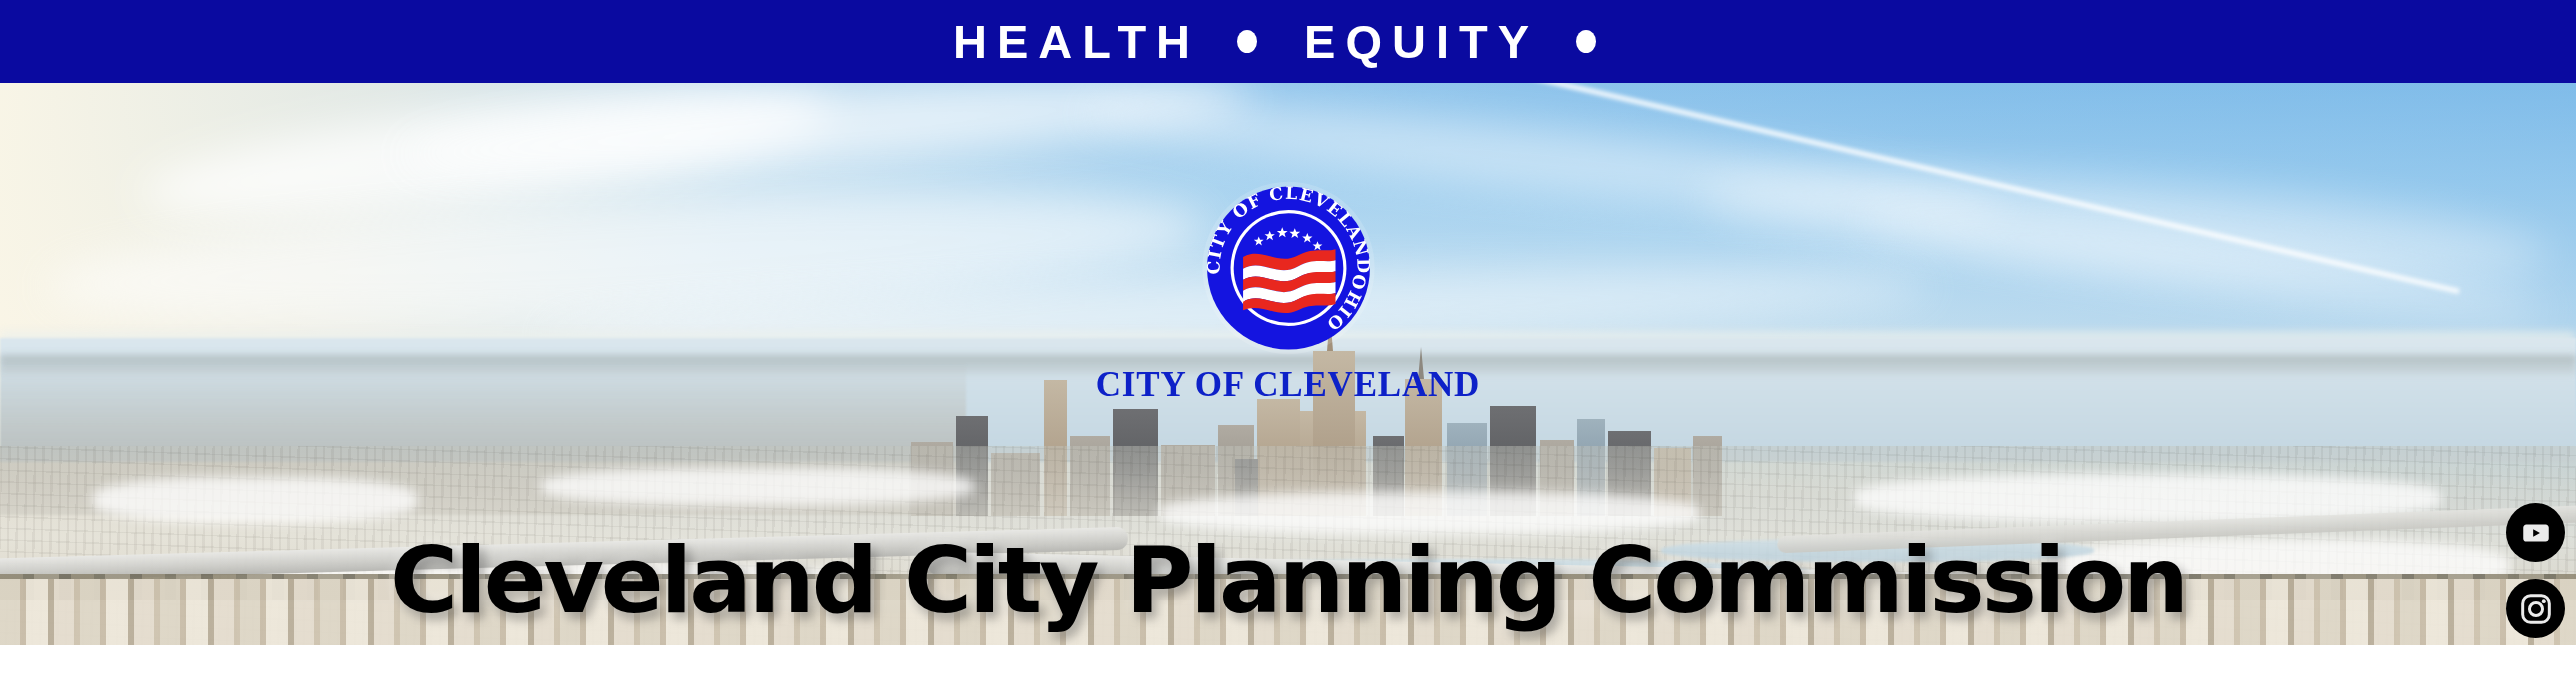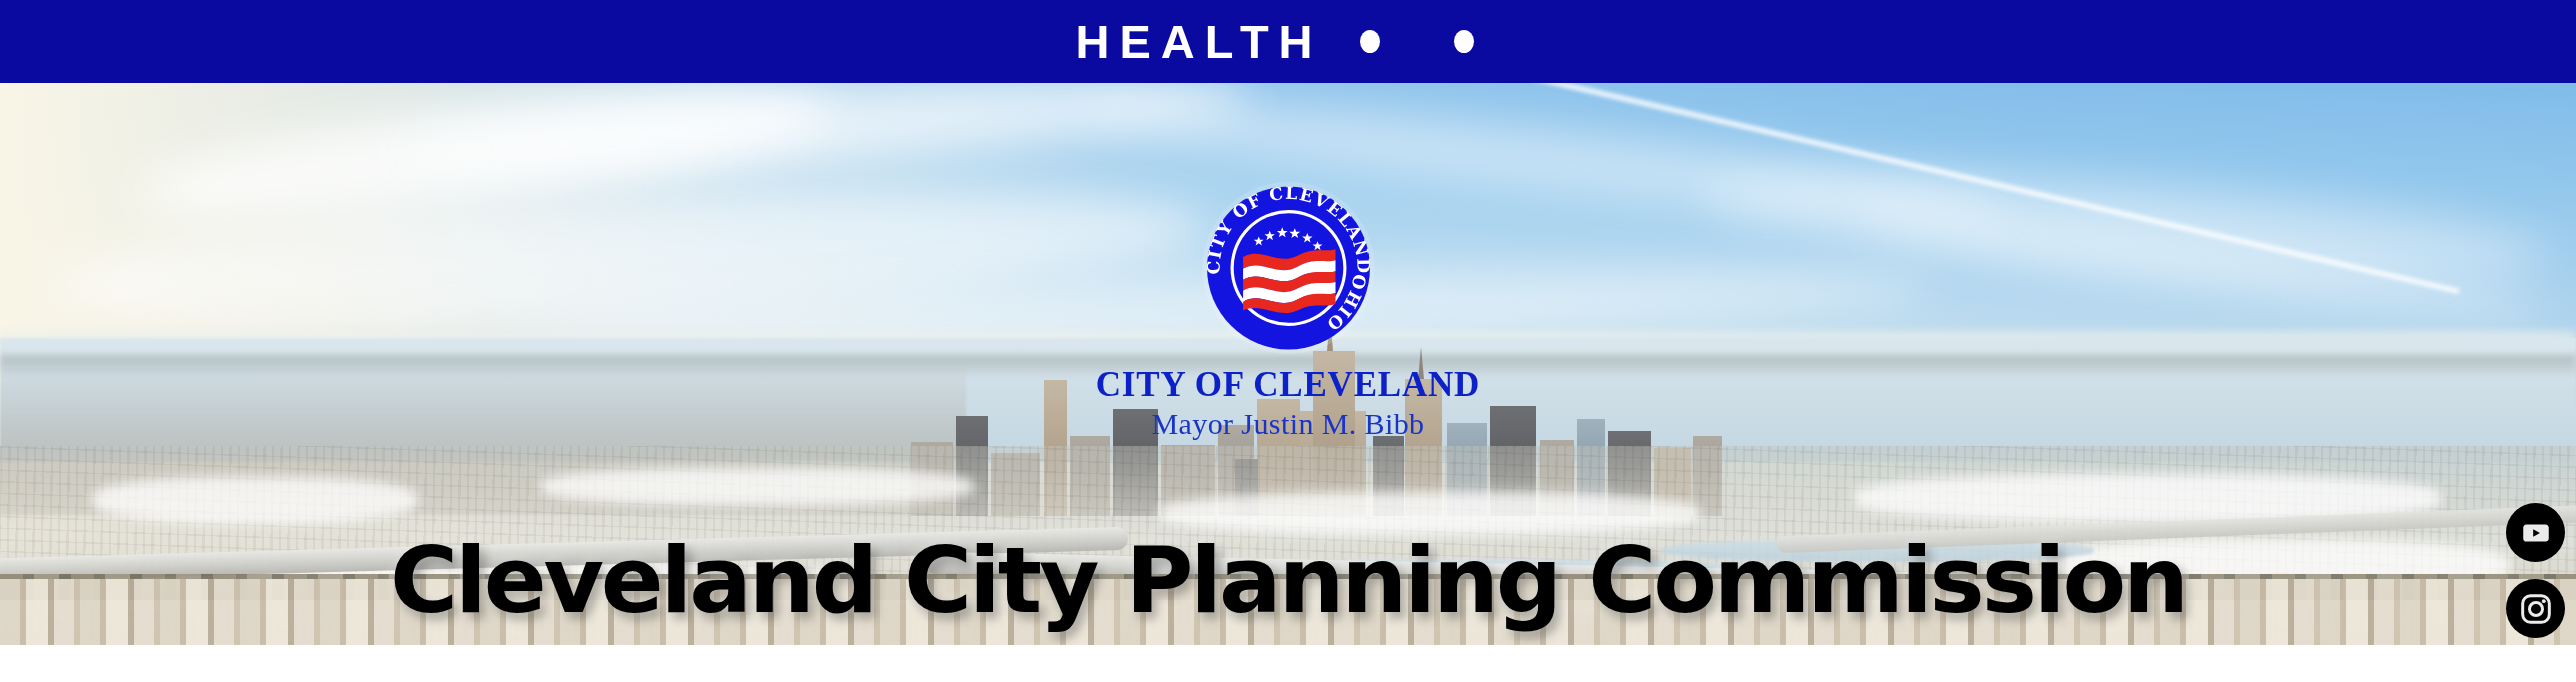--- a/index.html
+++ b/index.html
@@ -233,20 +233,21 @@
 </style>
 </head>
 <body>
 
 <div class="page">
 
   <div class="topbar">
     <div class="topbar-inner">
       <span class="topbar-word">HEALTH</span>
       <span class="topbar-dot"></span>
+      <span class="topbar-word">EQUITY</span>
       <span class="topbar-dot"></span>
     </div>
   </div>
 
   <div class="hero">
 
     <div class="sky"></div>
     <div class="cloud c1"></div>
     <div class="cloud c2"></div>
     <div class="cloud c3"></div>
@@ -341,21 +342,20 @@
 
         <g>
           <path d="M62,106 C86,92 106,118 132,104 C152,93 168,100 180,96 L180,110 C166,115 152,107 132,118 C106,133 86,107 62,121 Z" fill="#e8271f"></path>
           <path d="M62,121 C86,107 106,133 132,118 C152,106 168,114 180,110 L180,124 C166,129 152,121 132,132 C106,147 86,121 62,135 Z" fill="#ffffff"></path>
           <path d="M62,135 C86,121 106,147 132,132 C152,120 168,128 180,124 L180,138 C166,143 152,135 132,146 C106,161 86,135 62,149 Z" fill="#e8271f"></path>
           <path d="M62,149 C86,135 106,161 132,146 C152,134 168,142 180,138 L180,152 C166,157 152,149 132,160 C106,175 86,149 62,163 Z" fill="#ffffff"></path>
           <path d="M62,163 C86,149 106,175 132,160 C152,148 168,156 180,152 L180,166 C166,171 152,163 132,174 C106,186 86,163 62,174 Z" fill="#e8271f"></path>
         </g>
       </svg>
       <div class="logo-title">CITY OF CLEVELAND</div>
-      <div class="logo-sub">Mayor Justin M. Bibb</div>
     </div>
 
     <div class="headline">Cleveland City Planning Commission</div>
 
     <div class="social">
 
       <a class="social-btn">
         <svg width="34" height="34" viewBox="0 0 24 24">
           <path fill="#ffffff" fill-opacity="0.92" d="M3 8.2c0-1.2 1-2.2 2.2-2.2h13.6C20 6 21 7 21 8.2v7.6c0 1.2-1 2.2-2.2 2.2H5.2A2.2 2.2 0 0 1 3 15.8V8.2zm7 1.1v5.4l4.8-2.7L10 9.3z"></path>
         </svg>

